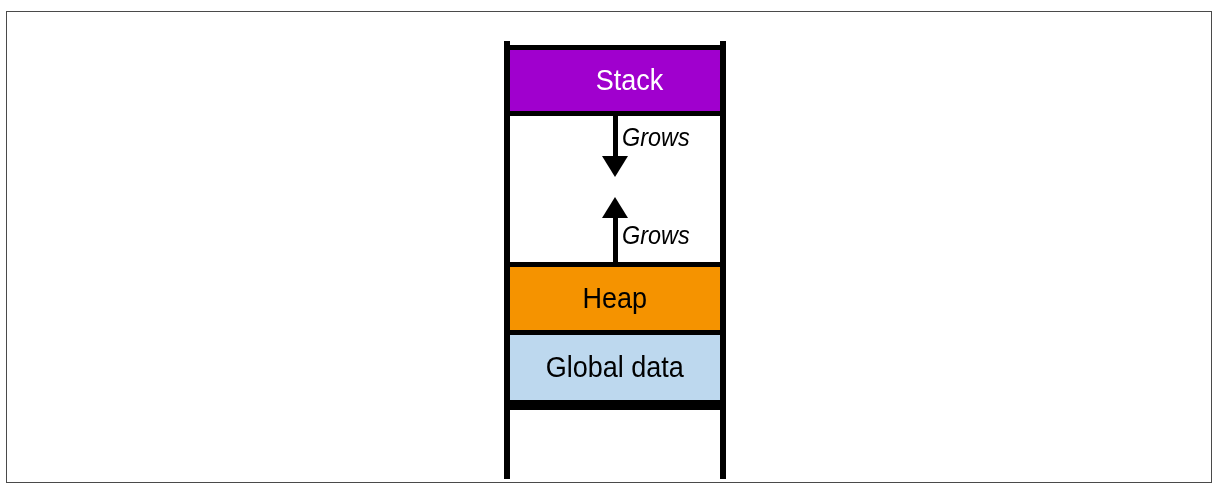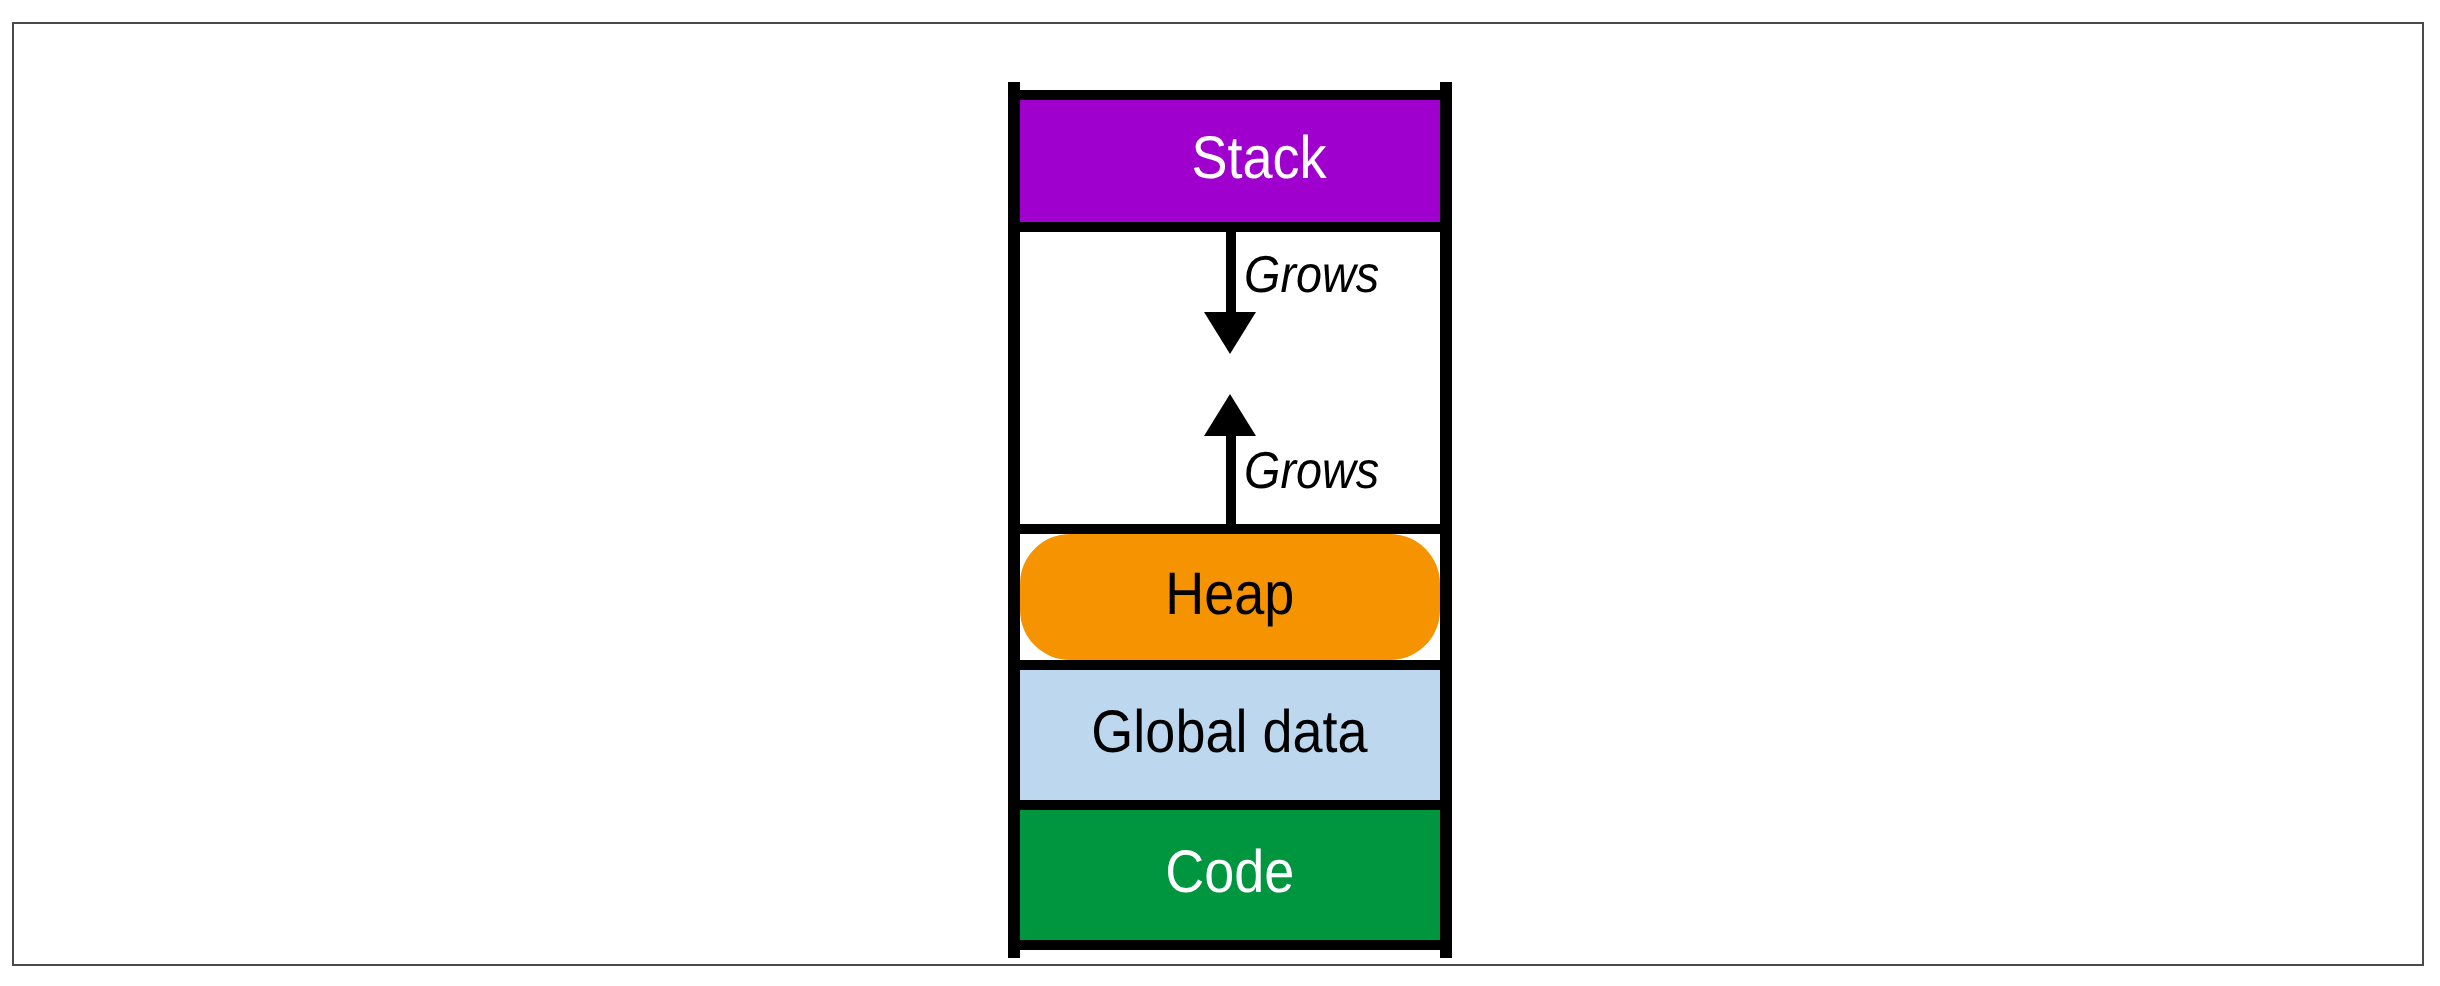--- a/index.html
+++ b/index.html
@@ -53,21 +53,21 @@
     height: 5px;
     background: #000000;
   }
 
   .seg {
     display: flex;
     align-items: center;
     justify-content: center;
   }
   .seg-stack  { height: 61px; }
-  .seg-heap   { height: 63px; border-radius: 25px; }
+  .seg-heap   { height: 63px; }
   .seg-global { height: 65px; }
   .seg-code   { height: 65px; }
 
   .seg-label {
     font-size: 30px;
     line-height: 1;
     transform: scaleX(0.9);
     white-space: nowrap;
     padding-bottom: 2px;
   }
@@ -148,21 +148,18 @@
       </div>
 
       <div class="hline"></div>
 
       <div class="seg seg-global" style="background-color: rgb(189, 216, 238);">
         <span class="seg-label" style="color: rgb(0, 0, 0);">Global data</span>
       </div>
 
       <div class="hline"></div>
 
-      <div class="seg seg-code" style="background-color: rgb(0, 150, 64);">
-        <span class="seg-label" style="color: rgb(255, 255, 255);">Code</span>
-      </div>
 
       <div class="hline"></div>
 
     </div>
   </div>
 </div>
 
 </body></html>

